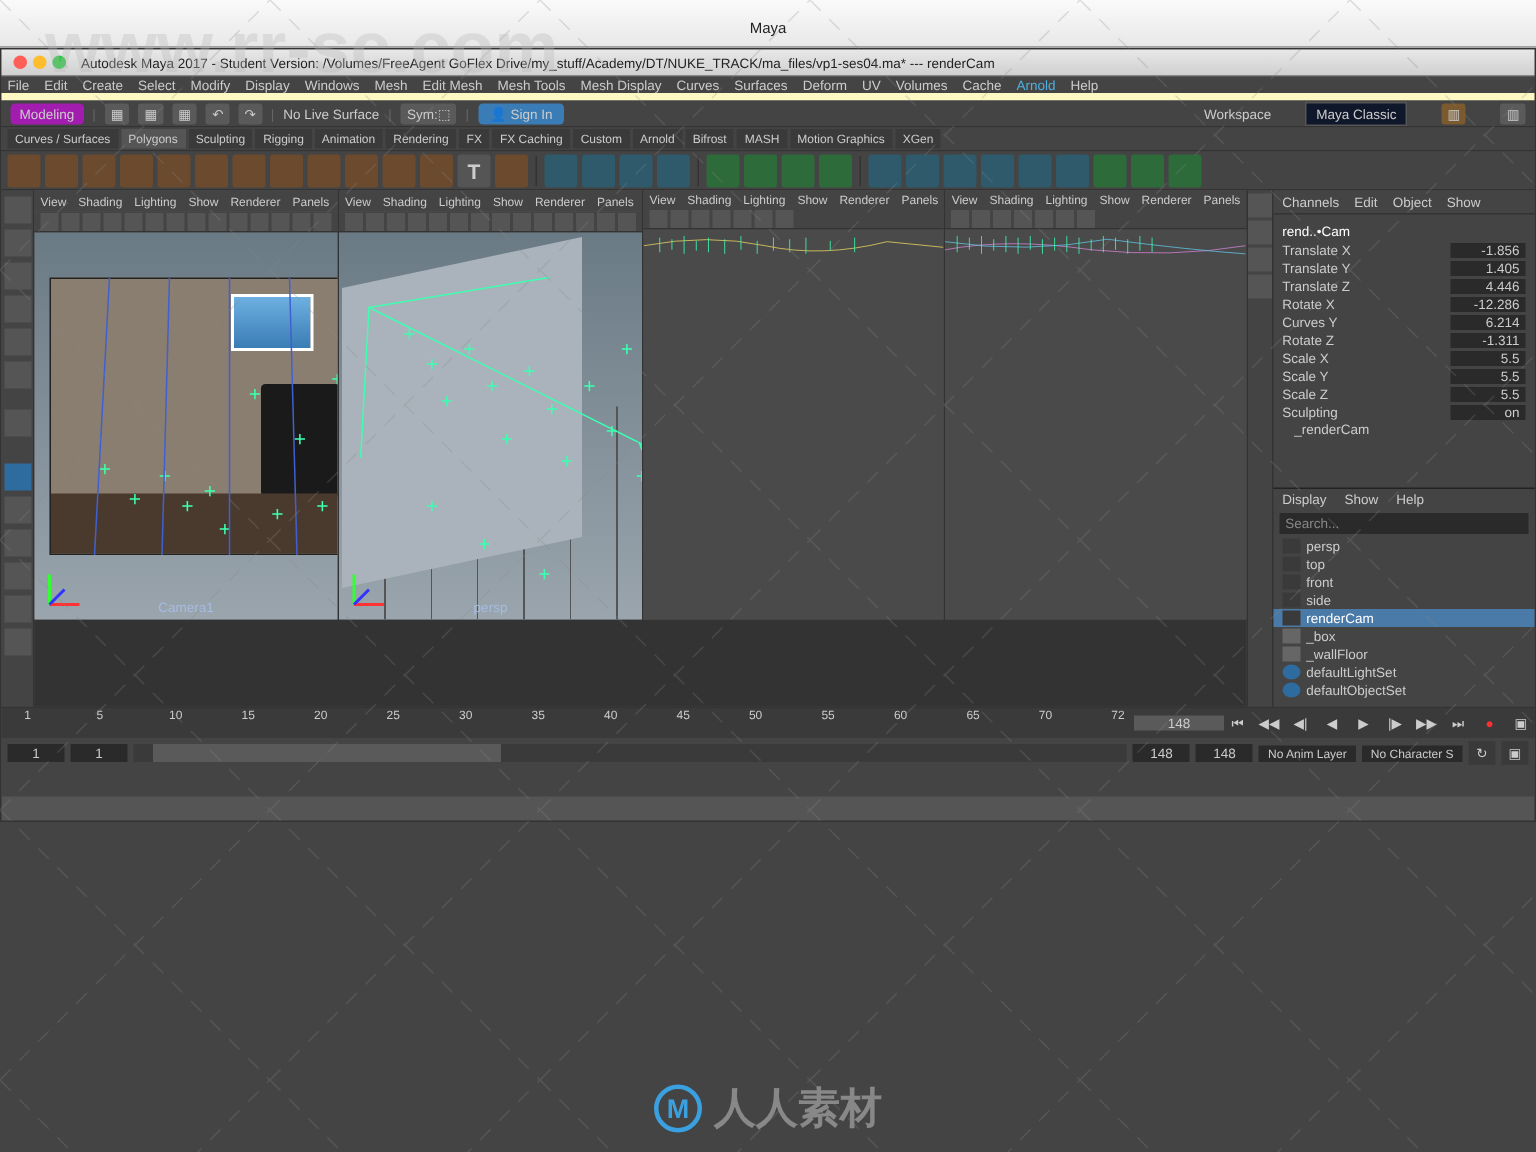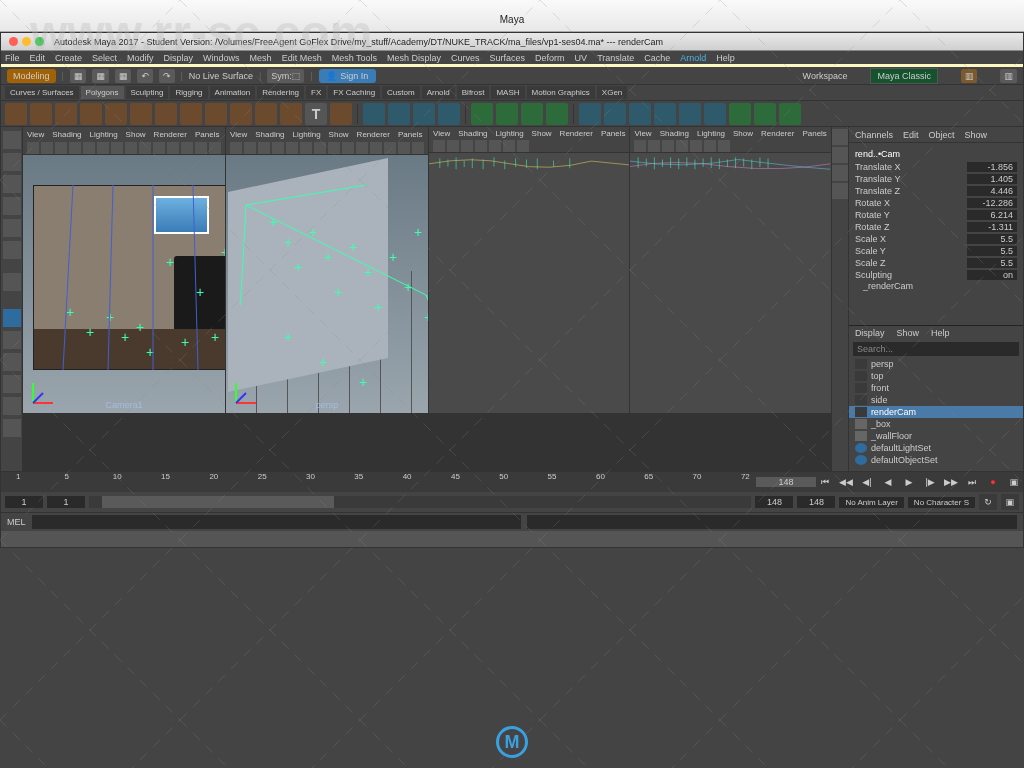--- a/index.html
+++ b/index.html
@@ -8,27 +8,27 @@
   .footer-brand { position: absolute; bottom: 10px; left: 50%; transform: translateX(-50%); color: #888; font-size: 28px; font-weight: bold; z-index: 1000; display: flex; align-items: center; gap: 8px; }
   .footer-brand .m-icon { width: 32px; height: 32px; border: 3px solid #3aa0e0; border-radius: 50%; display: flex; align-items: center; justify-content: center; color: #3aa0e0; font-size: 18px; font-weight: bold; }
   .diag-overlay { position: absolute; inset: 0; pointer-events: none; z-index: 999; opacity: 0.25; }
   .mac-menubar { background: linear-gradient(#fafafa,#e8e8e8); height: 32px; display: flex; align-items: center; padding: 0 8px; gap: 14px; color: #222; font-size: 10px; border-bottom: 1px solid #aaa; flex-direction: column; }
   .mac-menubar .apple { font-size: 12px; }
   .app-frame { margin: 0; background: #555; border: 1px solid #333; height: 516px; position: relative; }
   .title-bar { background: linear-gradient(#e8e8e8,#d0d0d0); height: 18px; display: flex; align-items: center; padding: 0 8px; color: #222; font-size: 9px; border-bottom: 1px solid #888; }
   .title-bar .dots { display: flex; gap: 4px; margin-right: 10px; }
   .title-bar .dot { width: 9px; height: 9px; border-radius: 50%; }
   .dot.red{background:#ff5f56}.dot.yellow{background:#ffbd2e}.dot.green{background:#27c93f}
-  .menu-bar { background: #444; height: 16px; display: flex; align-items: center; padding: 0 4px; gap: 10px; font-size: 9px; border-bottom: 3px solid #fef9c3; }
+  .menu-bar { background: #444; height: 16px; display: flex; align-items: center; padding: 0 4px; gap: 10px; font-size: 9px; border-bottom: 5px solid #fef9c3; }
   .status-line { background: #444; height: 18px; display: flex; align-items: center; justify-content: space-between; padding: 0 6px; font-size: 9px; border-bottom: 1px solid #333; }
-  .status-line .pill { background: #a16207; padding: 2px 6px; border-radius: 3px; }
+  .status-line .pill { background: #a21caf; padding: 2px 6px; border-radius: 3px; }
   .status-line .sym { background: #5a5a5a; padding: 2px 4px; border-radius: 2px; display: flex; align-items: center; }
   .status-line .sign-in { background: #3a7cb5; padding: 2px 8px; border-radius: 3px; }
   .status-right { display: flex; gap: 23px; align-items: center; }
-  .workspace-dd { background: #14532d; padding: 2px 6px; border: 1px solid #555; }
+  .workspace-dd { background: #0f172a; padding: 2px 6px; border: 1px solid #555; }
   .shelf-tabs { background: #444; height: 16px; display: flex; align-items: center; gap: 2px; padding: 0 4px; font-size: 8px; border-bottom: 1px solid #333; }
   .shelf-tabs .tab { background: #3a3a3a; padding: 2px 5px; }
   .shelf-tabs .tab.active { background: #555; }
   .shelf-icons { background: #444; height: 26px; display: flex; align-items: center; gap: 3px; padding: 2px 4px; border-bottom: 1px solid #333; }
   .shelf-icons .ic { width: 22px; height: 22px; background: #6b4a2e; border-radius: 2px; }
   .shelf-icons .ic.blue { background: #2e5a6b; }
   .shelf-icons .ic.green { background: #2e6b3a; }
   .shelf-icons .ic.text { background: #555; display: flex; align-items: center; justify-content: center; color: #ccc; font-size: 14px; font-weight: bold; }
   .shelf-icons .sep { width: 1px; height: 20px; background: #333; margin: 0 2px; }
   .main-area { display: flex; height: calc(100% - 170px); }
@@ -124,21 +124,21 @@
     <span>Display</span>
     <span>Windows</span>
     <span>Mesh</span>
     <span>Edit Mesh</span>
     <span>Mesh Tools</span>
     <span>Mesh Display</span>
     <span>Curves</span>
     <span>Surfaces</span>
     <span>Deform</span>
     <span>UV</span>
-    <span>Translate</span>
+    <span>Volumes</span>
     <span>Cache</span>
     <span style="color:#4db0e0">Arnold</span>
     <span>Help</span>
   </div>
 
   <div class="status-line">
     <div style="display:flex;gap:6px;align-items:center">
       <span class="pill">Modeling</span>
       <span style="color:#666">|</span>
       <span class="sym">▦</span>
@@ -484,21 +484,21 @@
           </div>
         <div class="attr-row">
             <span>Translate Z</span>
             <span class="val">4.446</span>
           </div>
         <div class="attr-row">
             <span>Rotate X</span>
             <span class="val">-12.286</span>
           </div>
         <div class="attr-row">
-            <span>Rotate Y</span>
+            <span>Curves Y</span>
             <span class="val">6.214</span>
           </div>
         <div class="attr-row">
             <span>Rotate Z</span>
             <span class="val">-1.311</span>
           </div>
         <div class="attr-row">
             <span>Scale X</span>
             <span class="val">5.5</span>
           </div>
@@ -606,23 +606,19 @@
       <div class="range-bar">
           <div class="range-sel"></div>
         </div>
       <span class="range-in">148</span>
       <span class="range-in">148</span>
       <span class="anim-dd">No Anim Layer</span>
       <span class="anim-dd">No Character S</span>
       <div class="pb-btn">↻</div>
       <div class="pb-btn">▣</div>
     </div>
-    <div class="cmd-line">
-      <span>MEL</span>
-      <div style="flex:1;background:#2a2a2a;margin:0 6px;height:14px"></div>
-      <div style="flex:1;background:#2a2a2a;height:14px"></div>
-    </div>
   </div>
 </div>
 
 <div class="footer-brand">
   <div class="m-icon">M</div>
+  <span>人人素材</span>
 </div>
 
 </body></html>

